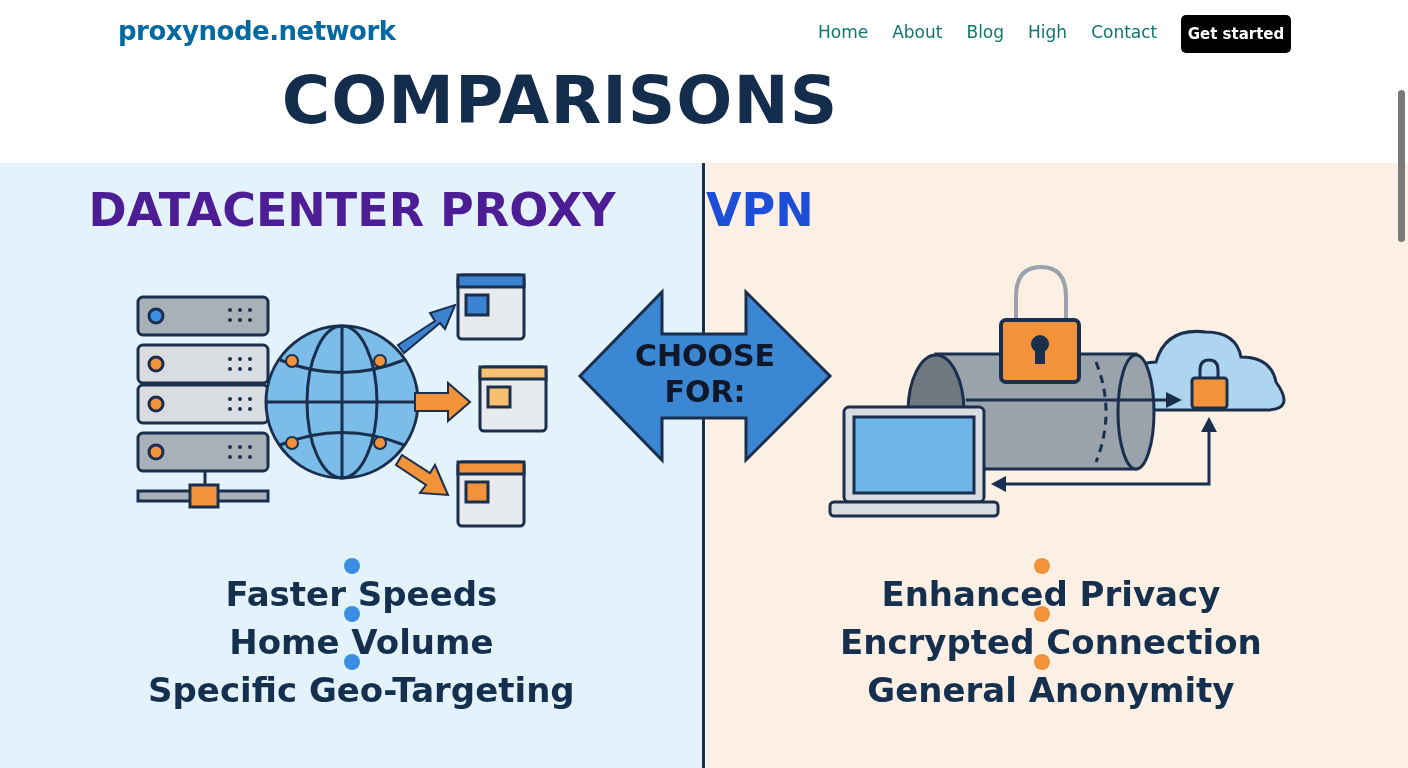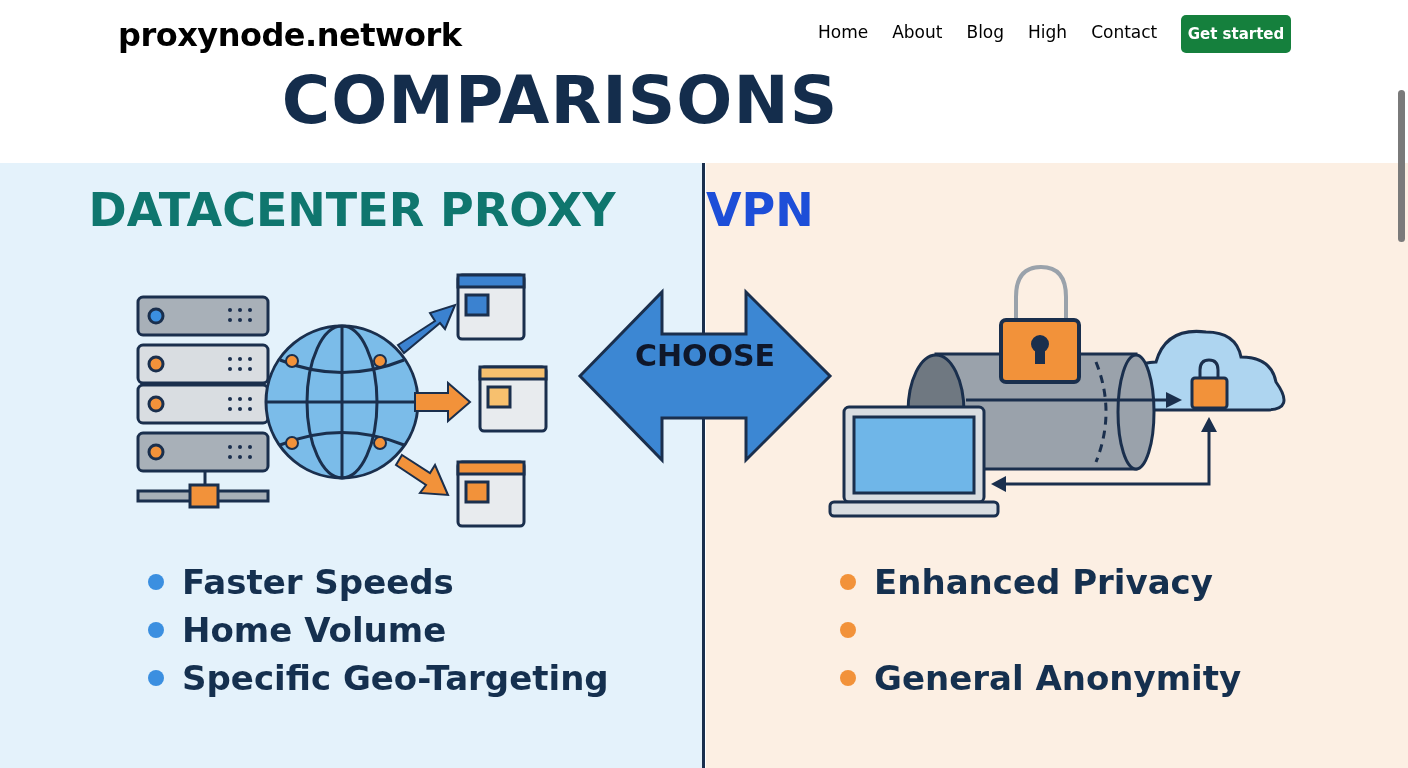--- a/index.html
+++ b/index.html
@@ -1,35 +1,35 @@
 <!DOCTYPE html>
 <html><head>
 <meta charset="utf-8">
 <style>
   html, body { margin:0; padding:0; }
   body {
     width:1408px; height:768px; overflow:hidden; position:relative;
     background:#ffffff; font-family:"DejaVu Sans", sans-serif; color:#15304f;
   }
   .topbar { position:absolute; left:0; top:0; width:1408px; height:163px; background:#ffffff; }
-  .logo { position:absolute; left:118px; top:16px; font-size:32px; font-weight:bold; color:#000000; letter-spacing:-0.5px; }
+  .logo { position:absolute; left:118px; top:16px; font-size:26px; font-weight:bold; color:#0369a1; letter-spacing:-0.5px; }
   .nav { position:absolute; left:818px; top:22px; display:flex; align-items:center; }
-  .nav a { font-size:17px; color:#000000; text-decoration:none; margin-right:24px; cursor:pointer; }
-  .cta { position:absolute; left:1181px; top:15px; width:110px; height:38px; background:#15803d; color:#fff;
+  .nav a { font-size:17px; color:#0f766e; text-decoration:none; margin-right:24px; cursor:pointer; }
+  .cta { position:absolute; left:1181px; top:15px; width:110px; height:38px; background:#000000; color:#fff;
          border-radius:5px; font-size:15px; font-weight:bold; display:flex; align-items:center; justify-content:center; cursor:pointer; }
   .page-title { position:absolute; left:0; top:62px; width:1120px; text-align:center; font-size:66px; font-weight:bold;
                 color:#142d4c; letter-spacing:1px; }
   .left-panel { position:absolute; left:0; top:163px; width:704px; height:605px; background:#e4f2fb; }
   .right-panel { position:absolute; left:706px; top:163px; width:702px; height:605px; background:#fcefe3; }
   .divider { position:absolute; left:702px; top:163px; width:3px; height:605px; background:#1a2f4d; }
   .panel-title { position:absolute; font-size:46px; font-weight:bold; letter-spacing:0px; }
-  .left-title { left:0; width:704px; text-align:center; top:183px; color:#0f766e; }
+  .left-title { left:0; width:704px; text-align:center; top:183px; color:#4c1d95; }
   .right-title { left:706px; width:660px; top:183px; color:#1d4ed8; }
   .bullets { position:absolute; list-style:none; margin:0; padding:0; }
-  .bullets li { display:flex; align-items:center; height:48px; font-size:34px; font-weight:bold; color:#15304f; }
+  .bullets li { display:flex; align-items:center; height:48px; font-size:34px; font-weight:bold; color:#15304f;flex-direction:column; }
   .bullets .dot { width:16px; height:16px; border-radius:50%; margin-right:18px; flex:none; }
   .left-bullets { left:148px; top:558px; }
   .right-bullets { left:840px; top:558px; }
   .illus { position:absolute; }
   .scrollbar-track { position:absolute; left:1396px; top:0; width:12px; height:768px; }
   .scrollbar-thumb { position:absolute; left:1398px; top:90px; width:7px; height:152px; border-radius:4px; background:#7a7a7a; cursor:pointer; }
 </style>
 </head>
 <body>
 
@@ -124,20 +124,21 @@
     <rect x="336" y="217" width="22" height="20" fill="#f2923a"></rect>
   </g>
 </svg>
 
 <div class="illus" style="left:574px;top:286px;width:262px;height:180px;">
   <svg width="262" height="180" viewBox="0 0 262 180" style="position:absolute;left:0;top:0">
     <polygon points="6,90 88,6 88,48 172,48 172,6 256,90 172,174 172,132 88,132 88,174" fill="#3c87d3" stroke="#1a2f4d" stroke-width="3"></polygon>
   </svg>
   <div style="position:absolute;left:0;top:52px;width:262px;text-align:center;color:#0f172a;font-weight:bold;font-size:30px;line-height:36px;">
     <div>CHOOSE</div>
+    <div>FOR:</div>
   </div>
 </div>
 
 <svg class="illus" style="left:826px;top:262px" width="480" height="260" viewBox="0 0 480 260">
   <g>
     <path d="M310 148 Q290 148 295 125 Q305 100 330 100 Q340 65 380 70 Q410 70 415 95 Q445 95 450 120 Q470 148 440 148 Z" fill="#aed5f0" stroke="#1a2f4d" stroke-width="3"></path>
   </g>
   <g stroke="#1a2f4d" stroke-width="3">
     <rect x="110" y="92" width="200" height="115" fill="#9aa2ab"></rect>
     <ellipse cx="110" cy="150" rx="28" ry="57" fill="#6f7881"></ellipse>
@@ -181,20 +182,21 @@
     </li>
 </ul>
 
 <ul class="bullets right-bullets">
   <li>
       <span class="dot" style="background:#f2923a"></span>
       <span>Enhanced Privacy</span>
     </li>
   <li>
       <span class="dot" style="background:#f2923a"></span>
+      <span>Encrypted Connection</span>
     </li>
   <li>
       <span class="dot" style="background:#f2923a"></span>
       <span>General Anonymity</span>
     </li>
 </ul>
 
 <div class="scrollbar-track"></div>
 <div class="scrollbar-thumb"></div>
 

